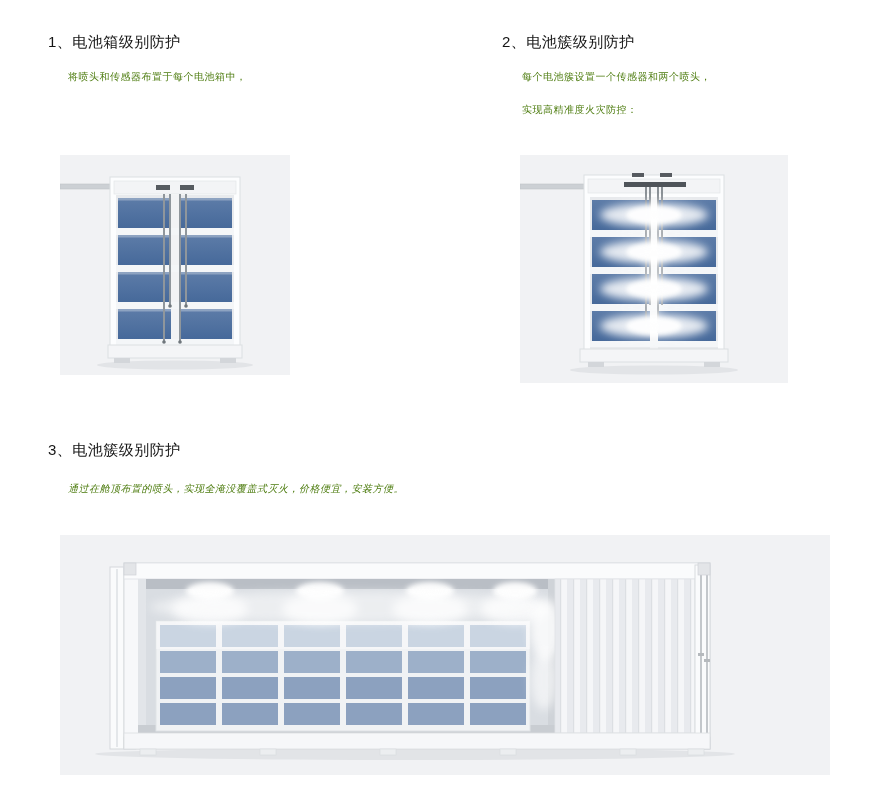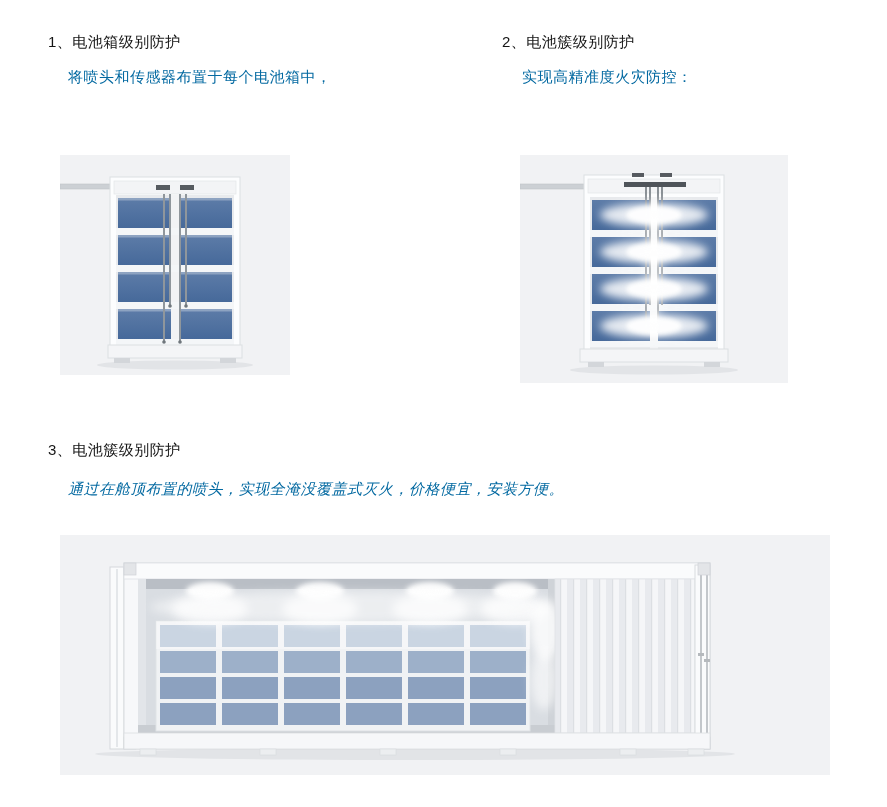--- a/index.html
+++ b/index.html
@@ -2,38 +2,39 @@
 <html><head>
 <meta charset="utf-8">
 <style>
   html,body{margin:0;padding:0;}
   body{
     width:887px;height:807px;background:#ffffff;position:relative;overflow:hidden;
     font-family:"Liberation Sans","DejaVu Sans",sans-serif;color:#333;
   }
   .abs{position:absolute;}
   .heading{font-size:15px;font-weight:normal;color:#151515;letter-spacing:.5px;}
-  .desc{font-size:15px;color:#0369a1;line-height:33px;letter-spacing:.5px;}
+  .desc{font-size:10px;color:#4d7c0f;line-height:33px;letter-spacing:.5px;}
   .panel{position:absolute;background:#f1f2f4;}
   .panel svg{display:block;width:100%;height:100%;}
 </style>
 </head>
 <body>
 
 <div class="abs heading" style="left:48px;top:33px;">
   <span>1、</span><span>电池箱级别防护</span>
 </div>
 <div class="abs desc" style="left:68px;top:60px;">
   <div>将喷头和传感器布置于每个电池箱中，</div>
 </div>
 
 <div class="abs heading" style="left:502px;top:33px;">
   <span>2、</span><span>电池簇级别防护</span>
 </div>
 <div class="abs desc" style="left:522px;top:60px;">
+  <div>每个电池簇设置一个传感器和两个喷头，</div>
   <div>实现高精准度火灾防控：</div>
 </div>
 
 <div class="panel" style="left:60px;top:155px;width:230px;height:220px;">
   <svg viewBox="0 0 230 220" aria-hidden="true">
     <defs>
       <linearGradient id="c1blue" x1="0" y1="0" x2="0" y2="1">
         <stop offset="0" stop-color="#5d7ca8"></stop>
           <stop offset="1" stop-color="#46699a"></stop>
       </linearGradient>

